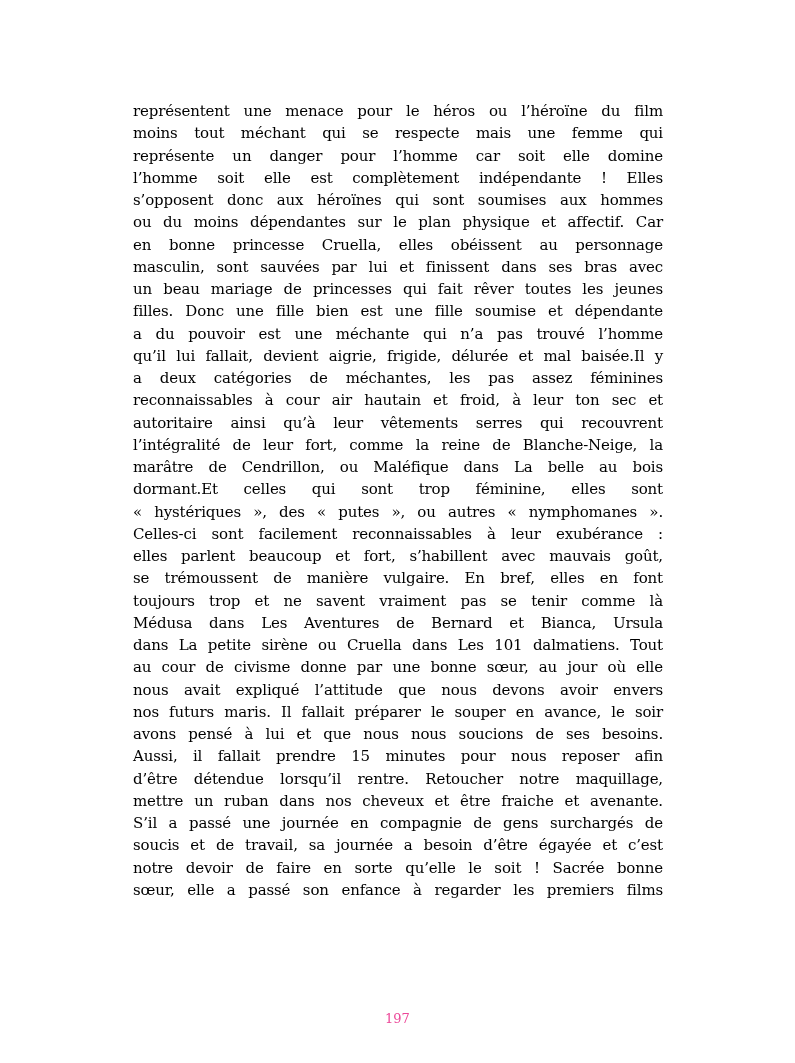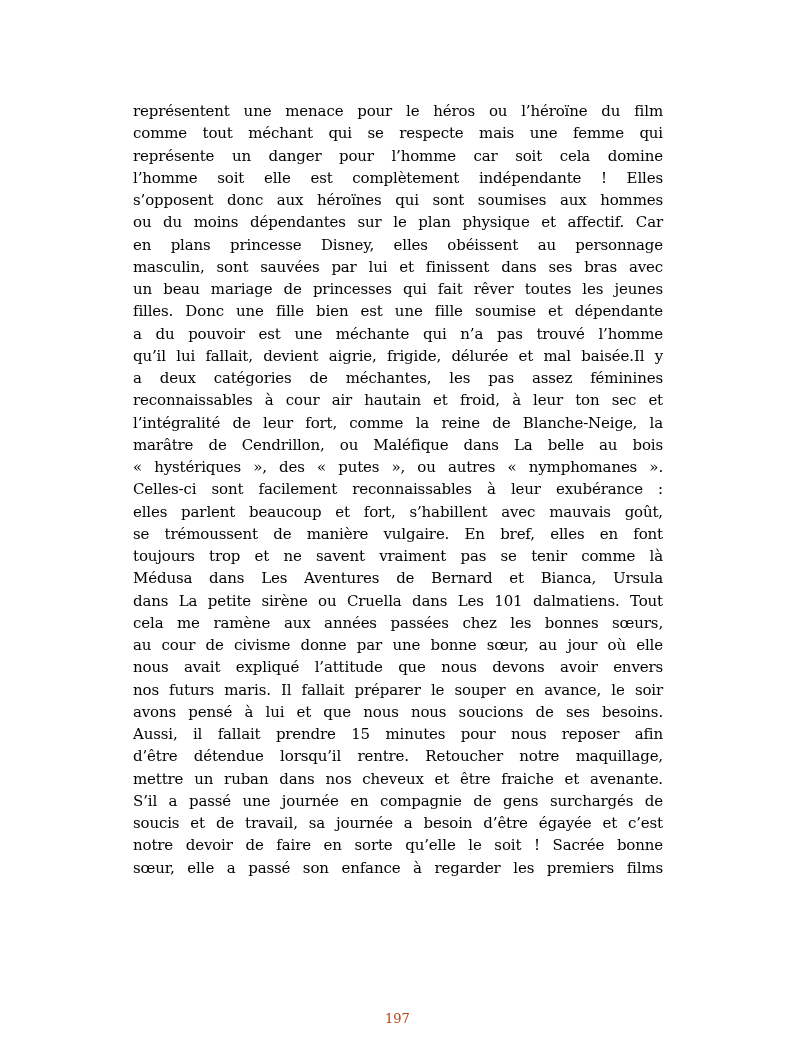--- a/index.html
+++ b/index.html
@@ -31,52 +31,53 @@
     text-align-last: justify;
     white-space: normal;
   }
   .page-number {
     position: absolute;
     top: 1011px;
     left: 0;
     width: 795px;
     text-align: center;
     font-size: 13px;
-    color: #c2410c;
+    color: #ec4899;
   }
 </style>
 </head>
 <body>
 
 <div class="page">
   <div class="text-block">
       <div class="text-line">représentent une menace pour le héros ou l’héroïne du film</div>
-      <div class="text-line">comme tout méchant qui se respecte mais une femme qui</div>
-      <div class="text-line">représente un danger pour l’homme car soit cela domine</div>
+      <div class="text-line">moins tout méchant qui se respecte mais une femme qui</div>
+      <div class="text-line">représente un danger pour l’homme car soit elle domine</div>
       <div class="text-line">l’homme soit elle est complètement indépendante ! Elles</div>
       <div class="text-line">s’opposent donc aux héroïnes qui sont soumises aux hommes</div>
       <div class="text-line">ou du moins dépendantes sur le plan physique et affectif. Car</div>
-      <div class="text-line">en plans princesse Disney, elles obéissent au personnage</div>
+      <div class="text-line">en bonne princesse Cruella, elles obéissent au personnage</div>
       <div class="text-line">masculin, sont sauvées par lui et finissent dans ses bras avec</div>
       <div class="text-line">un beau mariage de princesses qui fait rêver toutes les jeunes</div>
       <div class="text-line">filles. Donc une fille bien est une fille soumise et dépendante</div>
       <div class="text-line">a du pouvoir est une méchante qui n’a pas trouvé l’homme</div>
       <div class="text-line">qu’il lui fallait, devient aigrie, frigide, délurée et mal baisée.Il y</div>
       <div class="text-line">a deux catégories de méchantes, les pas assez féminines</div>
       <div class="text-line">reconnaissables à cour air hautain et froid, à leur ton sec et</div>
+      <div class="text-line">autoritaire ainsi qu’à leur vêtements serres qui recouvrent</div>
       <div class="text-line">l’intégralité de leur fort, comme la reine de Blanche-Neige, la</div>
       <div class="text-line">marâtre de Cendrillon, ou Maléfique dans La belle au bois</div>
+      <div class="text-line">dormant.Et celles qui sont trop féminine, elles sont</div>
       <div class="text-line">« hystériques », des « putes », ou autres « nymphomanes ».</div>
       <div class="text-line">Celles-ci sont facilement reconnaissables à leur exubérance :</div>
       <div class="text-line">elles parlent beaucoup et fort, s’habillent avec mauvais goût,</div>
       <div class="text-line">se trémoussent de manière vulgaire. En bref, elles en font</div>
       <div class="text-line">toujours trop et ne savent vraiment pas se tenir comme là</div>
       <div class="text-line">Médusa dans Les Aventures de Bernard et Bianca, Ursula</div>
       <div class="text-line">dans La petite sirène ou Cruella dans Les 101 dalmatiens. Tout</div>
-      <div class="text-line">cela me ramène aux années passées chez les bonnes sœurs,</div>
       <div class="text-line">au cour de civisme donne par une bonne sœur, au jour où elle</div>
       <div class="text-line">nous avait expliqué l’attitude que nous devons avoir envers</div>
       <div class="text-line">nos futurs maris. Il fallait préparer le souper en avance, le soir</div>
       <div class="text-line">avons pensé à lui et que nous nous soucions de ses besoins.</div>
       <div class="text-line">Aussi, il fallait prendre 15 minutes pour nous reposer afin</div>
       <div class="text-line">d’être détendue lorsqu’il rentre. Retoucher notre maquillage,</div>
       <div class="text-line">mettre un ruban dans nos cheveux et être fraiche et avenante.</div>
       <div class="text-line">S’il a passé une journée en compagnie de gens surchargés de</div>
       <div class="text-line">soucis et de travail, sa journée a besoin d’être égayée et c’est</div>
       <div class="text-line">notre devoir de faire en sorte qu’elle le soit ! Sacrée bonne</div>

